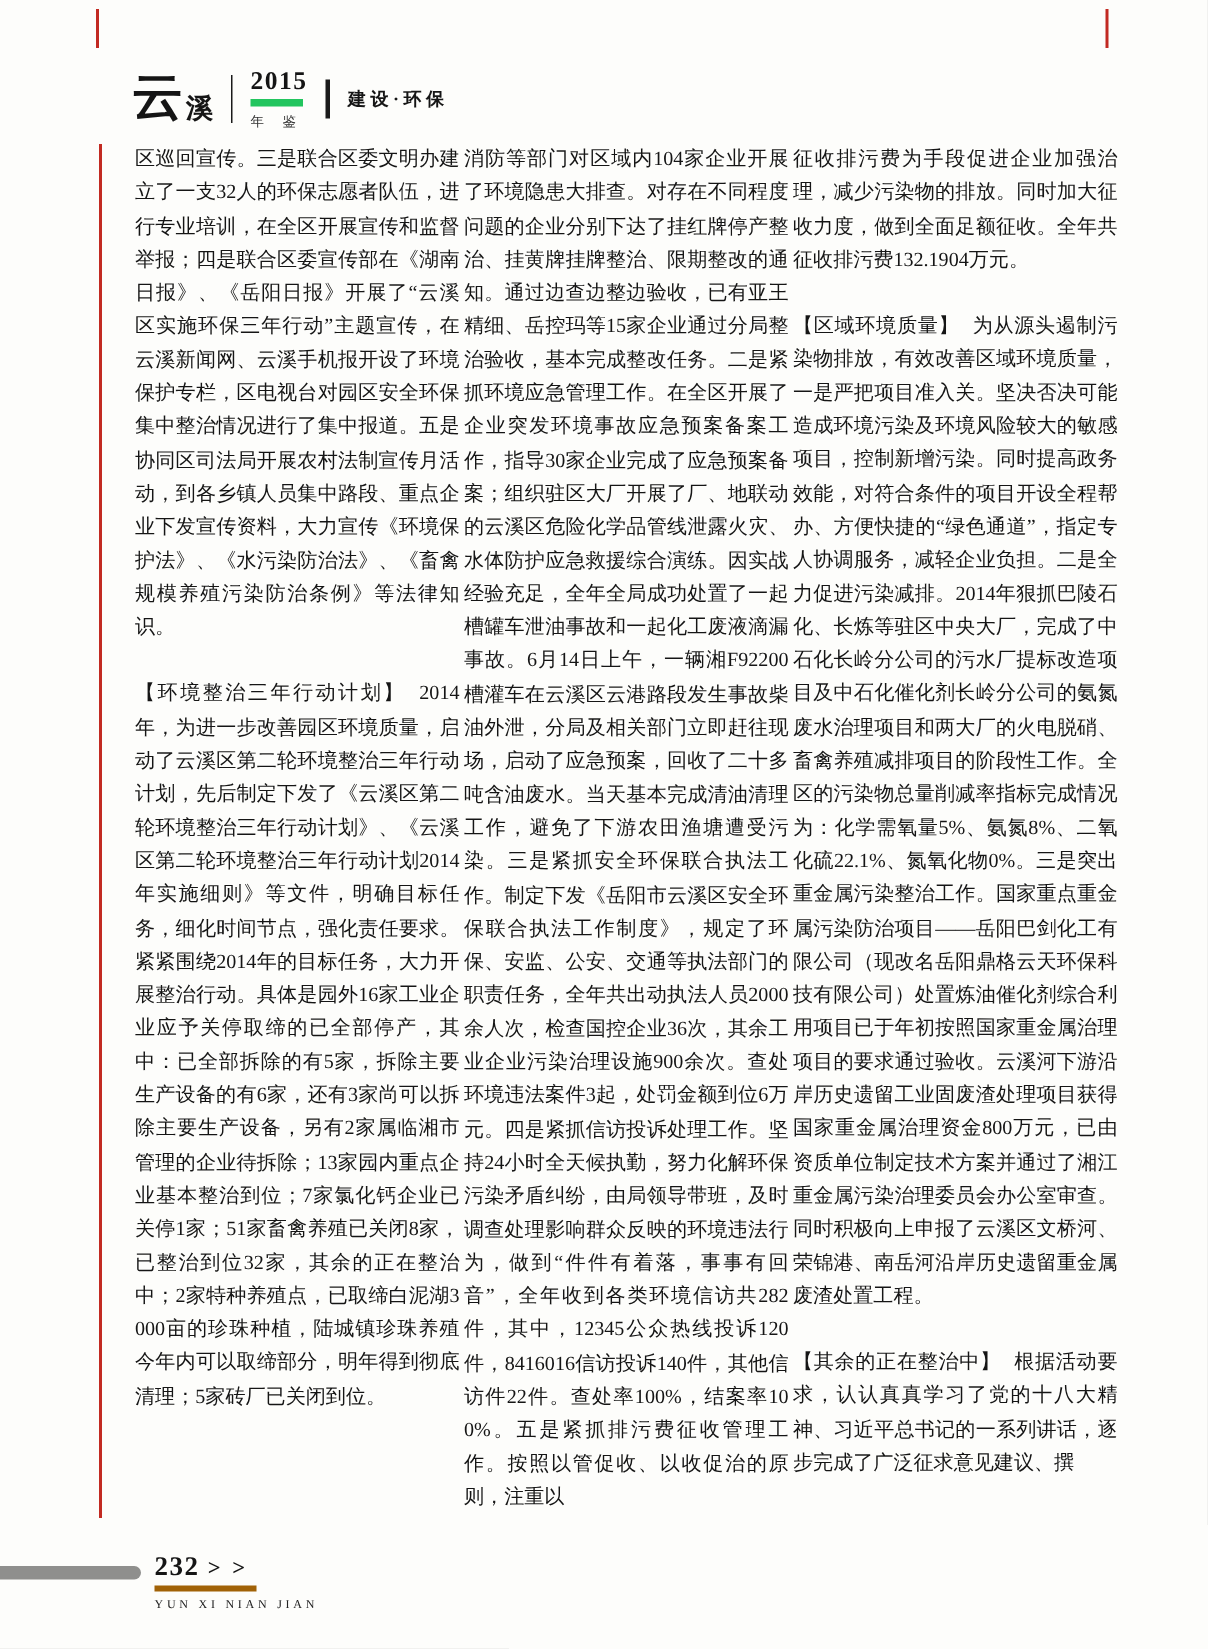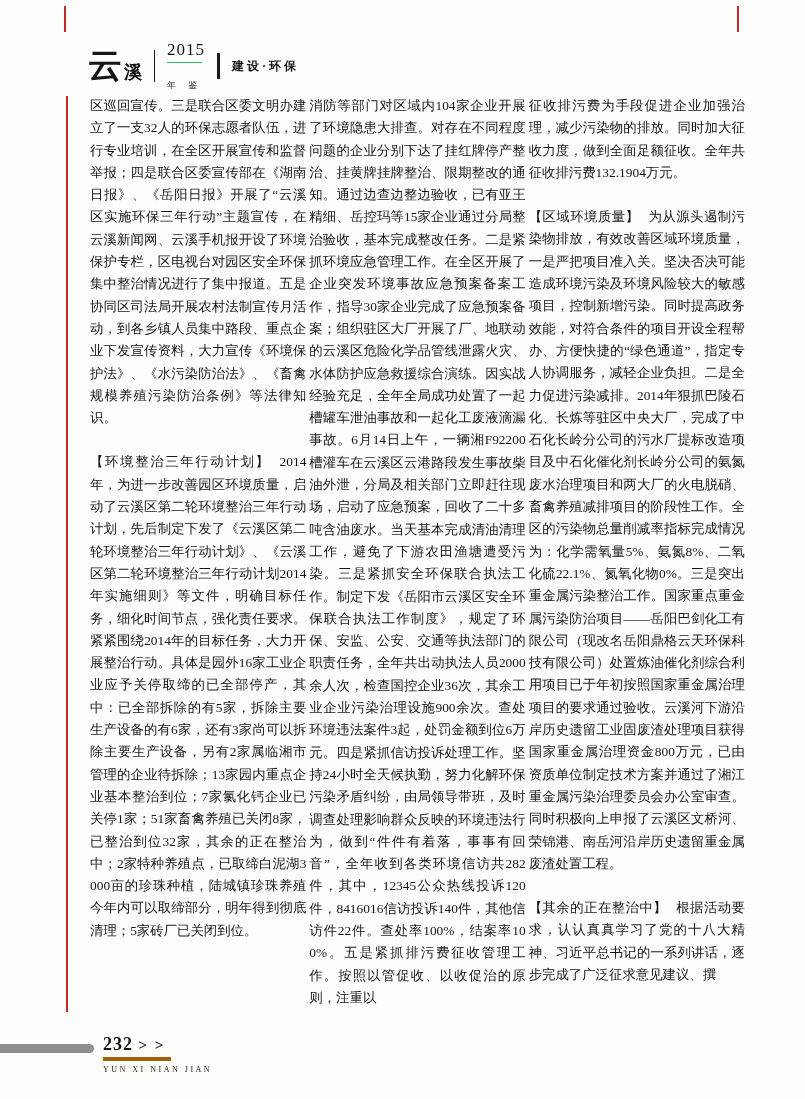--- a/index.html
+++ b/index.html
@@ -17,22 +17,22 @@
   
   .page-header{position:absolute;left:88px;top:44px;width:660px;height:44px;
     display:flex;align-items:center;gap:12px;}
   .logo{display:flex;align-items:flex-end;line-height:1;}
   .logo-yun{font-size:34px;font-weight:bold;}
   .logo-xi{font-size:18px;font-weight:bold;margin-left:2px;margin-bottom:2px;}
   .vrule{background:#1a1a1a;}
   .vrule.thin{width:1px;height:32px;}
   .vrule.thick{width:3px;height:26px;}
   .year-block{display:flex;flex-direction:column;align-items:flex-start;line-height:1.1;}
-  .year{font-size:17px;font-weight:normal;letter-spacing:1px;}
-  .year-label{font-size:9px;letter-spacing:5px;color:#333;margin-top:2px;border-top:1px solid #22c55e;padding-top:18px;}
+  .year{font-size:17px;font-weight:bold;letter-spacing:1px;}
+  .year-label{font-size:9px;letter-spacing:5px;color:#333;margin-top:2px;border-top:5px solid #22c55e;padding-top:6px;}
   .section-title{font-size:12px;font-weight:bold;letter-spacing:3px;}
 
   
   .columns{position:absolute;left:90px;top:95px;width:655px;height:918px;
     display:flex;gap:3px;overflow:hidden;}
   .col{flex:1 1 0;min-width:0;}
   .para{margin:0;font-size:13.4px;line-height:22.3px;text-align:justify;
     text-justify:inter-ideograph;word-break:break-all;}
   .para.with-head{margin-top:22px;}
   .entry{font-weight:normal;margin-right:9px;}

